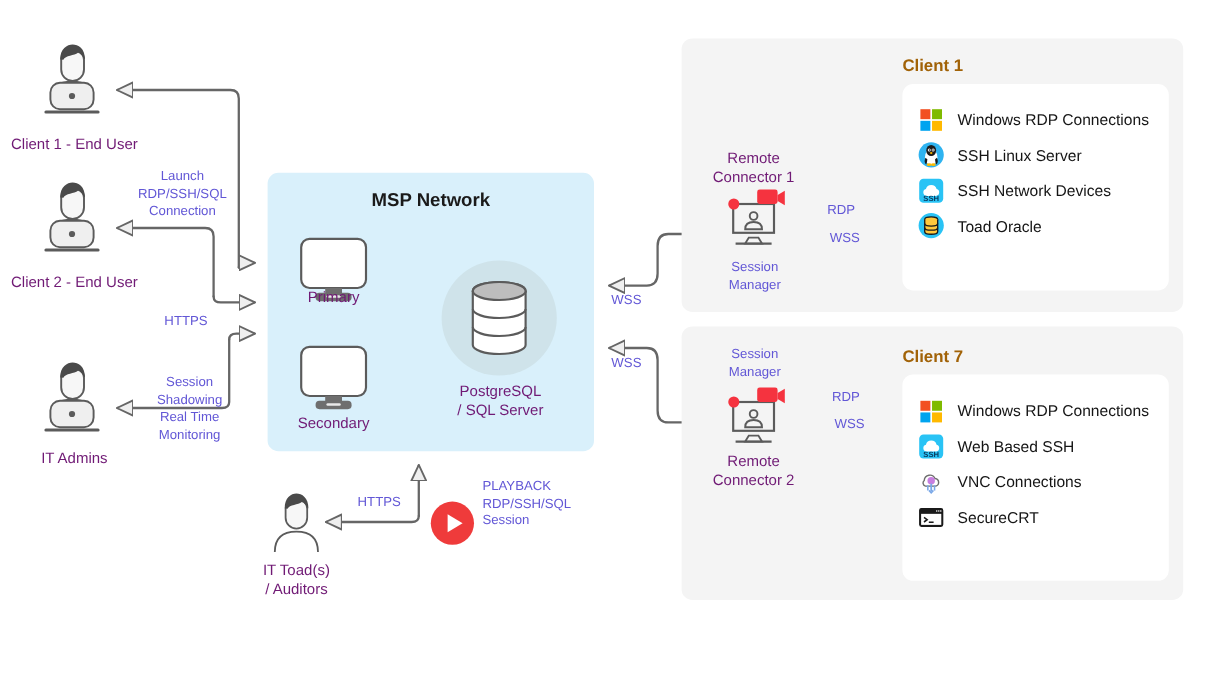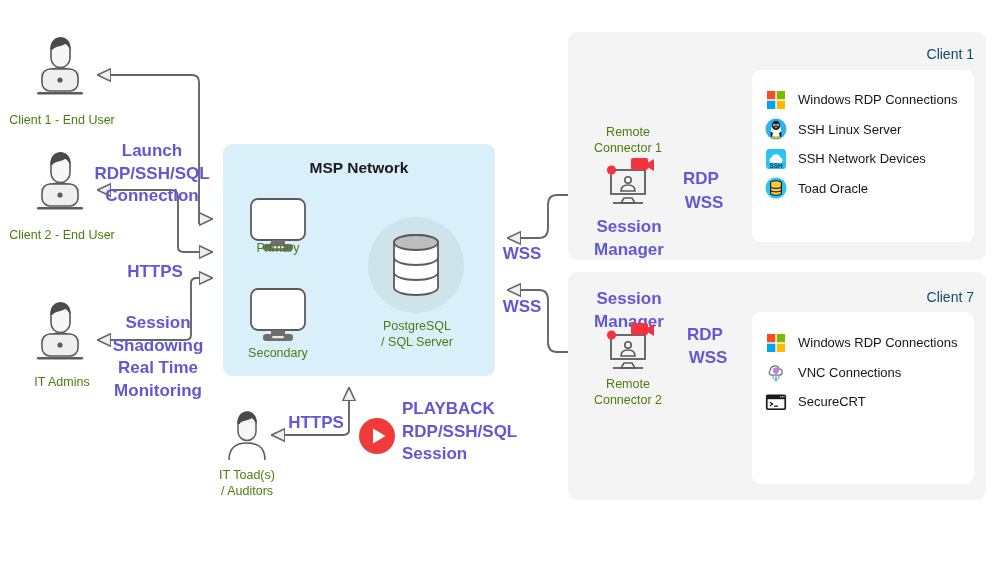--- a/index.html
+++ b/index.html
@@ -1,25 +1,25 @@
 <!DOCTYPE html>
 <html><head>
 <meta charset="utf-8">
 <style>
   html,body{margin:0;padding:0;background:#ffffff;}
   body{width:1005px;height:576px;position:relative;overflow:hidden;
        font-family:"Liberation Sans","DejaVu Sans",sans-serif;
        -webkit-font-smoothing:antialiased;}
   .abs{position:absolute;}
-  .lbl{font-size:12.5px;color:#4d7c0f;text-align:center;line-height:1.28;white-space:pre-line;}
-  .plbl{font-size:17px;color:#6257d6;text-align:center;line-height:1.33;white-space:pre-line;font-weight:700;}
+  .lbl{font-size:12.5px;color:#701a75;text-align:center;line-height:1.28;white-space:pre-line;}
+  .plbl{font-size:11px;color:#6257d6;text-align:center;line-height:1.33;white-space:pre-line;font-weight:400;}
   .plbl-l{text-align:left;}
   .panel{background:#f4f4f4;border-radius:9px;}
   .card{background:#ffffff;border-radius:9px;}
-  .client-title{font-size:14px;font-weight:400;color:#0c4a6e;text-align:right;}
+  .client-title{font-size:14px;font-weight:700;color:#a16207;text-align:left;}
   .msp{background:#d9f0fb;border-radius:9px;}
   .msp-title{font-size:15.5px;font-weight:700;color:#1a1a1a;text-align:center;}
   .applist{display:flex;flex-direction:column;}
   .approw{display:flex;align-items:center;gap:11px;height:29.5px;}
   .approw .aicon{width:22px;height:22px;flex:0 0 22px;display:flex;align-items:center;justify-content:center;}
   .approw .atext{font-size:13px;color:#151515;white-space:nowrap;}
   svg{display:block;overflow:visible;}
   #wires{position:absolute;left:0;top:0;width:1005px;height:576px;pointer-events:none;}
 </style>
 </head>
@@ -290,20 +290,30 @@
         <rect x="10.7" y="1" width="8.3" height="8.3" fill="#7fba00"></rect>
         <rect x="1" y="10.7" width="8.3" height="8.3" fill="#00a4ef"></rect>
         <rect x="10.7" y="10.7" width="8.3" height="8.3" fill="#ffb900"></rect>
       </svg>
     </span>
     <span class="atext">Windows RDP Connections</span>
   </div>
   <div class="approw">
     <span class="aicon">
       <svg viewBox="0 0 22 22" width="22" height="22">
+        <rect x="1" y="1" width="20" height="20" rx="3.6" fill="#29c3f5"></rect>
+        <path d="M6.6,9.6 a4.6,4.6 0 0 1 8.9,0 a2.9,2.9 0 0 1 -0.6,5.7 L7.2,15.3 a2.9,2.9 0 0 1 -0.6,-5.7 z" fill="#ffffff"></path>
+        <text x="11" y="19.6" font-size="6.4" font-weight="700" fill="#0b3f63" text-anchor="middle" font-family="Liberation Sans, sans-serif">SSH</text>
+      </svg>
+    </span>
+    <span class="atext">Web Based SSH</span>
+  </div>
+  <div class="approw">
+    <span class="aicon">
+      <svg viewBox="0 0 22 22" width="22" height="22">
         <path d="M5.2,9.4 a4.7,4.7 0 0 1 9,-1.6 a3.4,3.4 0 0 1 3,3.3 a3,3 0 0 1 -3,3 L6.2,14.1 a2.7,2.7 0 0 1 -1,-4.7 z" fill="#ffffff" stroke="#6e6e6e" stroke-width="1.2"></path>
         <circle cx="11" cy="9.6" r="3.1" fill="#c77ee0"></circle>
         <path d="M11,12 v6.2" stroke="#7aa8e8" stroke-width="1.5"></path>
         <path d="M8.2,13.4 v4.4" stroke="#7aa8e8" stroke-width="1.3"></path>
         <path d="M13.8,13.4 v4.4" stroke="#7aa8e8" stroke-width="1.3"></path>
         <path d="M9.2,17.6 L11,19.6 L12.8,17.6" fill="none" stroke="#7aa8e8" stroke-width="1.4"></path>
       </svg>
     </span>
     <span class="atext">VNC Connections</span>
   </div>

